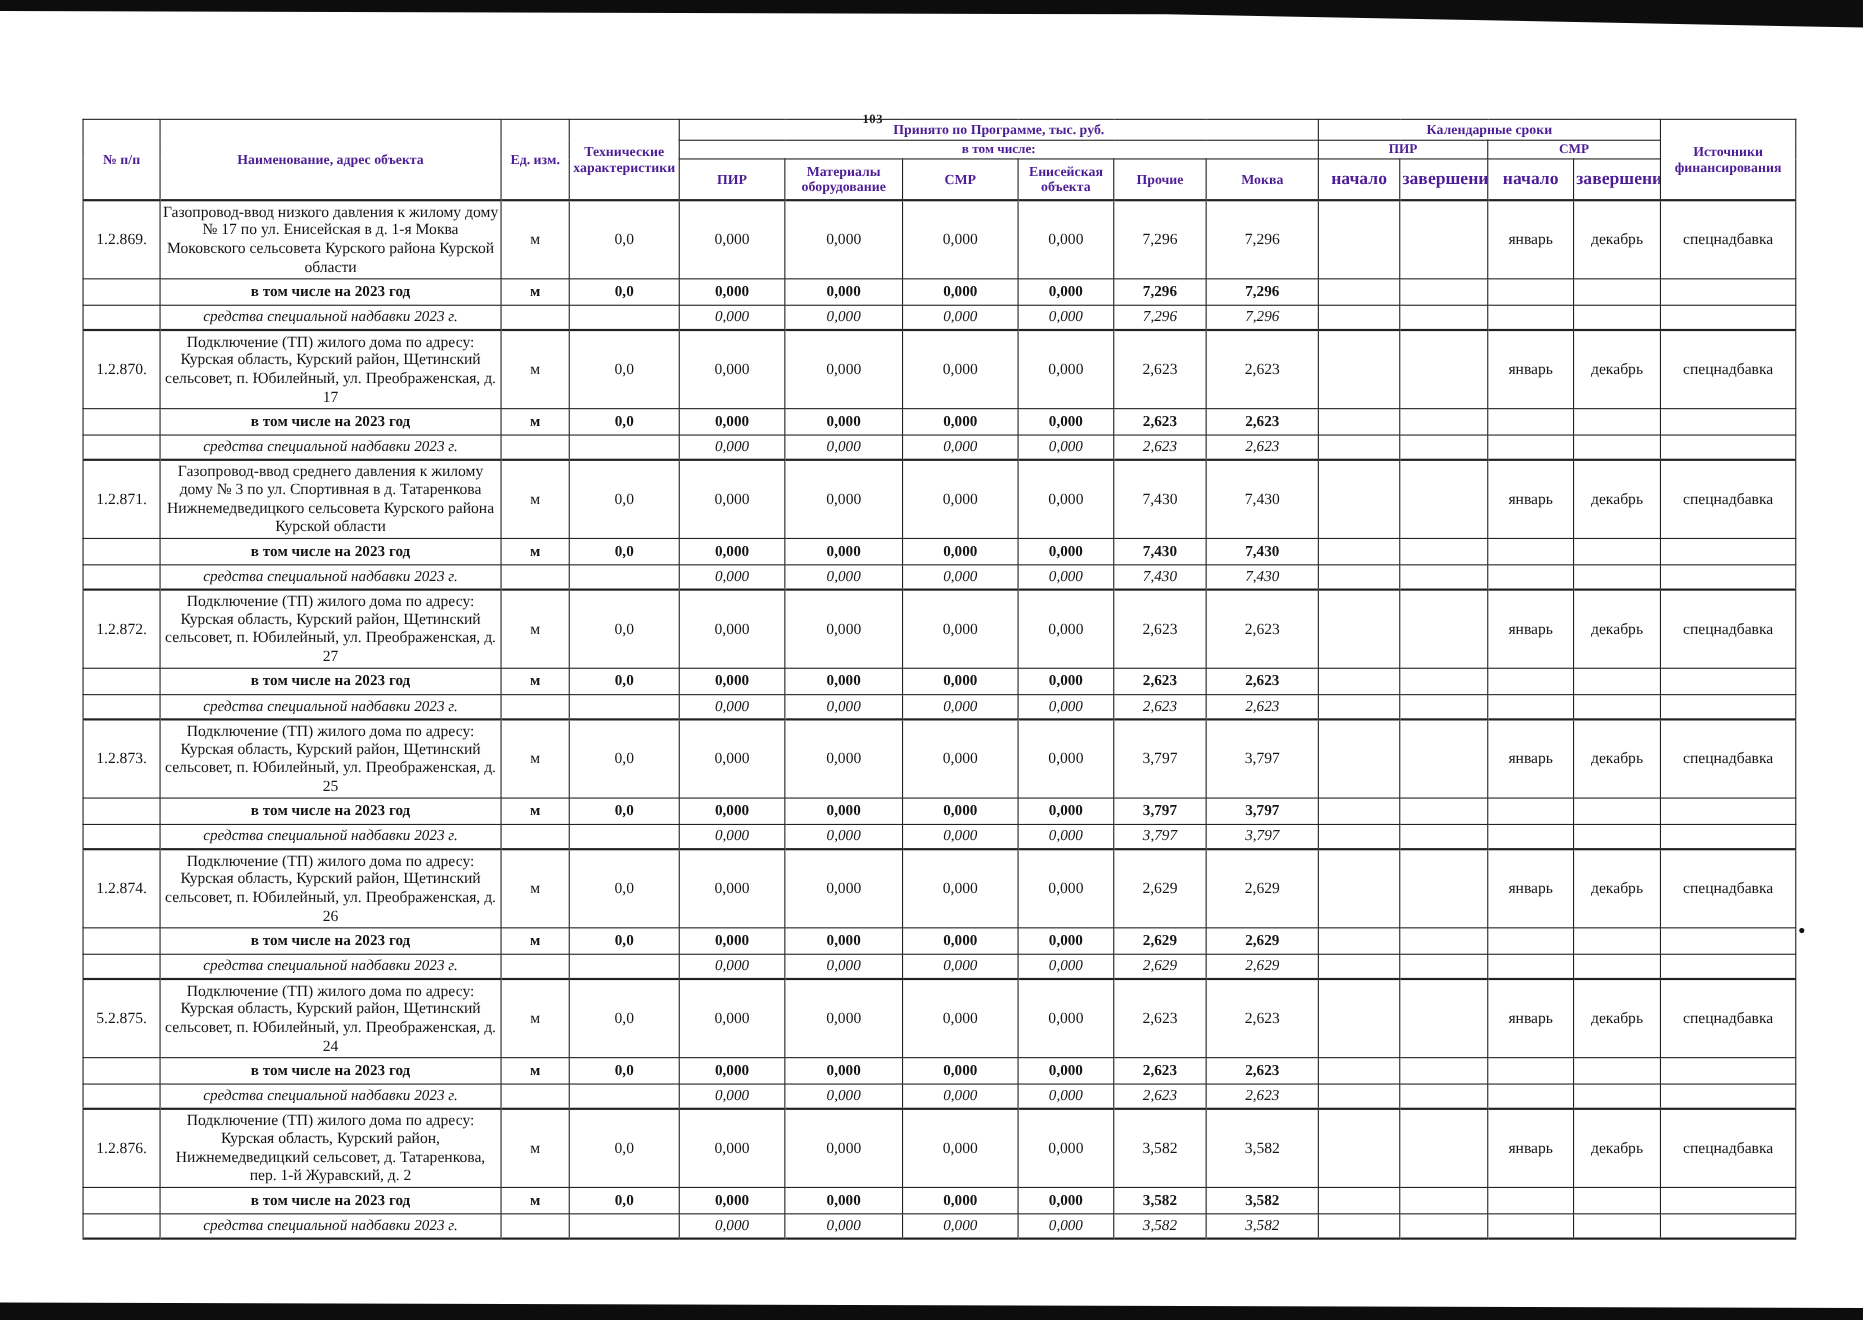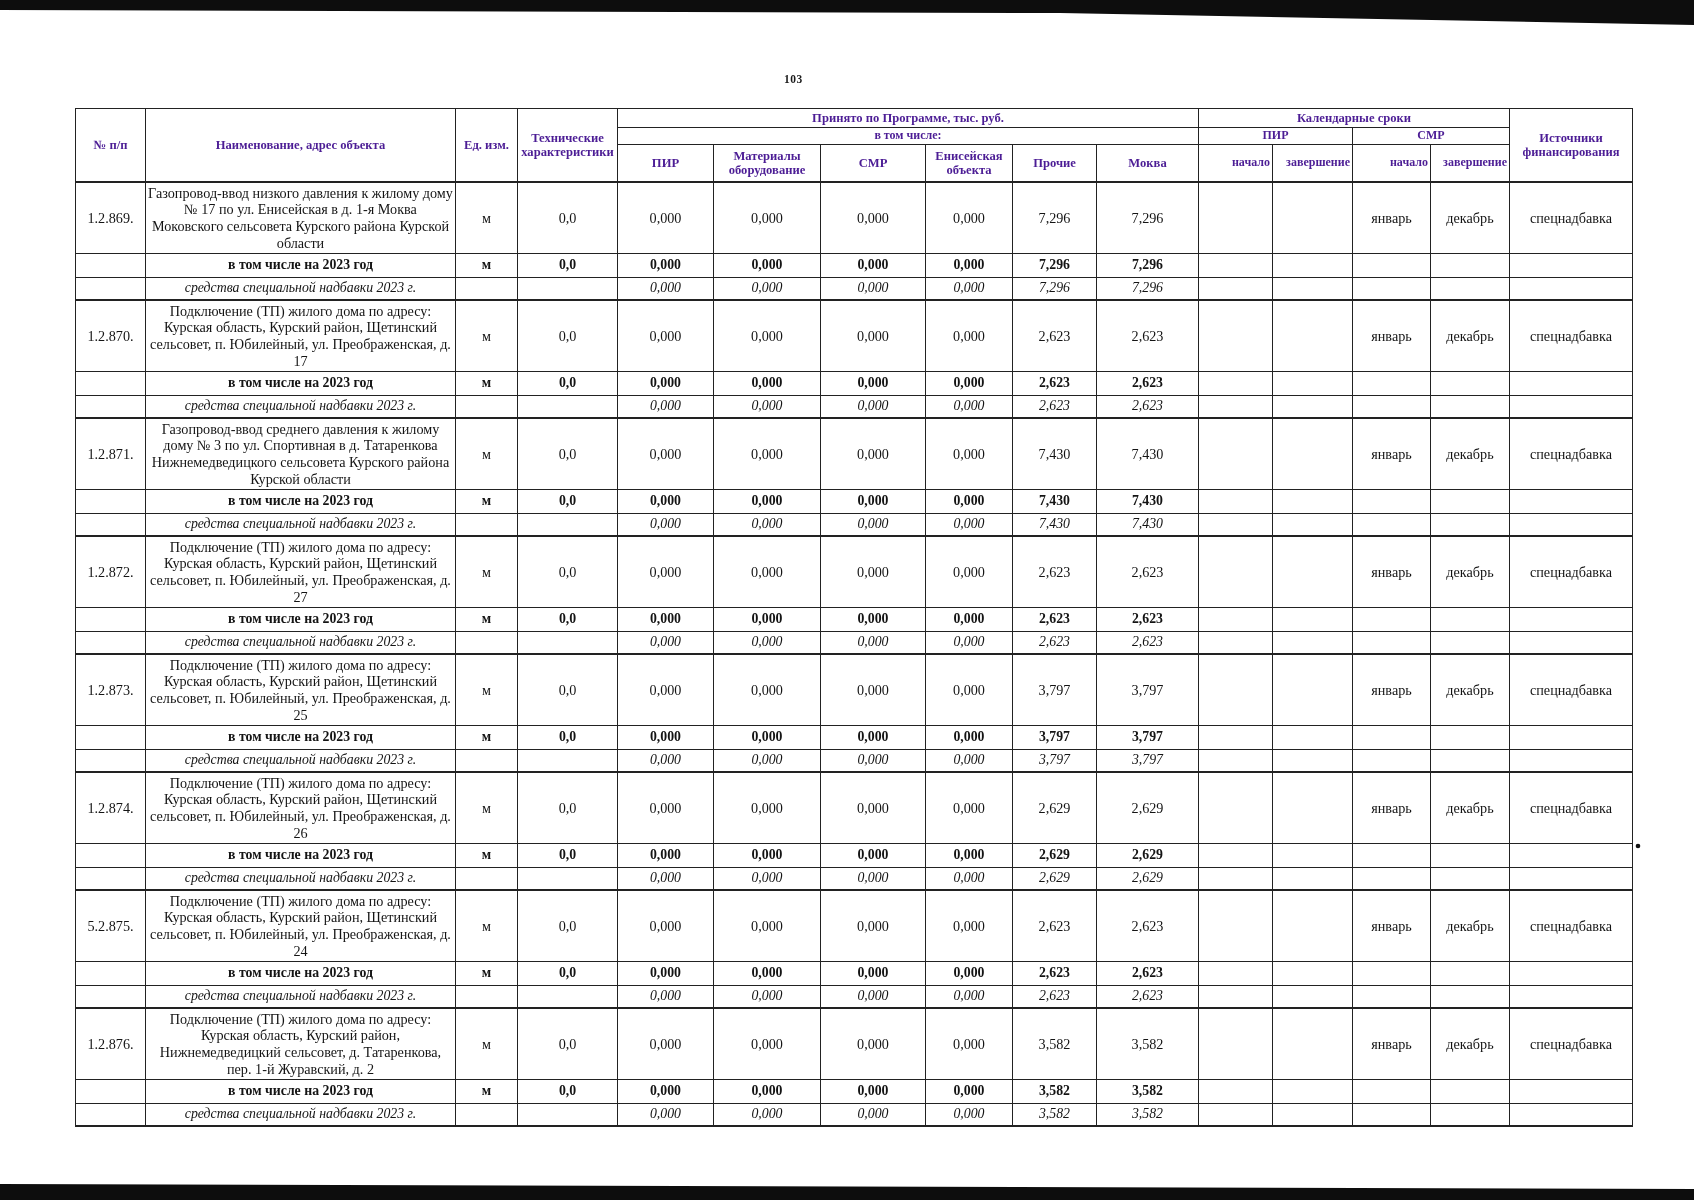--- a/index.html
+++ b/index.html
@@ -3,21 +3,21 @@
 <meta charset="utf-8">
 <style>
   html,body{margin:0;padding:0;}
   body{
     width:1694px;height:1200px;position:relative;overflow:hidden;
     background:#ffffff;color:#161616;
     font-family:"Liberation Serif", "DejaVu Serif", serif;
   }
   .scan-artifacts{position:absolute;left:0;top:0;width:1694px;height:1200px;pointer-events:none;}
   .page-number{
-    position:absolute;top:73px;left:784px;
+    position:absolute;top:103px;left:784px;
     font-size:11.5px;font-weight:bold;letter-spacing:.5px;color:#1b1b1b;
   }
   table.doc{
     position:absolute;left:75px;top:108px;width:1557px;
     border-collapse:collapse;table-layout:fixed;
   }
   table.doc th, table.doc td{
     border:1.6px solid #222;
     overflow:hidden;
   }
@@ -31,21 +31,21 @@
   tr.hrow-3 th{height:34px;}
   table.doc td{
     font-size:14.2px;line-height:1.18;
     text-align:center;vertical-align:middle;padding:0 2px;
     color:#141414;
   }
   td.c-name{text-align:left;padding:2px 6px;}
   tr.main-row td{height:70px;border-top-width:2px;}
   tr.sub1-row td{height:23px;font-weight:bold;font-size:13.8px;}
   tr.sub2-row td{height:21px;font-style:italic;font-size:13.8px;border-bottom-width:2px;}
-  tr.hrow-3 th.small-h{font-size:12px;text-align:right;}
+  tr.hrow-3 th.small-h{font-size:16px;}
 </style>
 </head>
 <body>
 
 <svg class="scan-artifacts" width="1694" height="1200" viewBox="0 0 1694 1200">
   <polygon points="0,0 1694,0 1694,25 1060,13 0,10" fill="#0d0d0d"></polygon>
   <polygon points="0,1184 1694,1189 1694,1200 0,1200" fill="#0d0d0d"></polygon>
   <circle cx="1638" cy="846" r="2.3" fill="#111"></circle>
 </svg>
 

